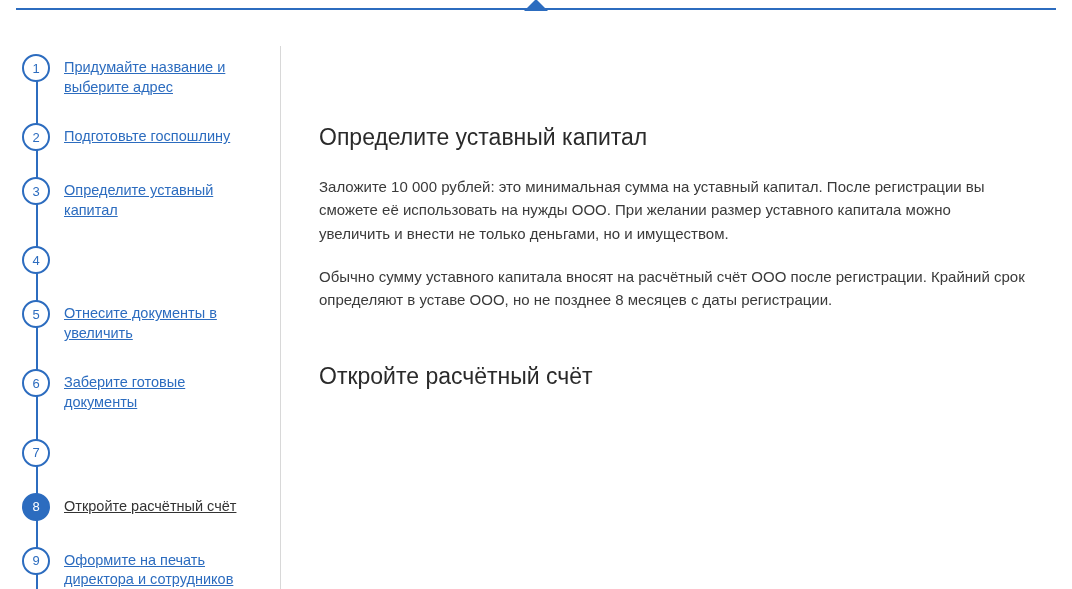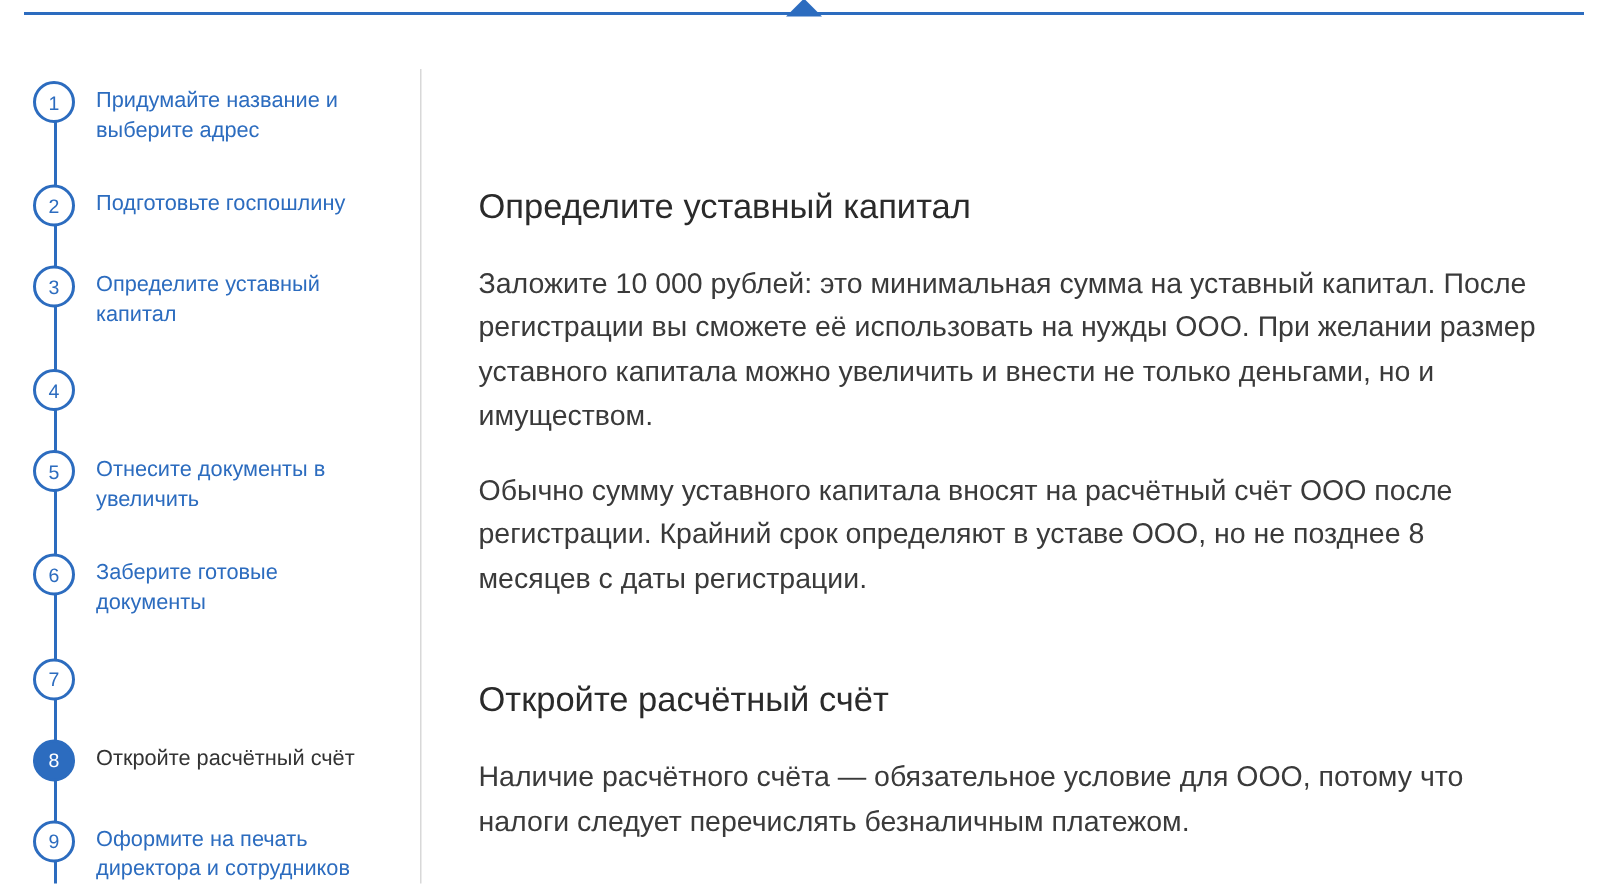--- a/index.html
+++ b/index.html
@@ -97,37 +97,38 @@
     .step.active .step-circle {
       background: #2c6cbf;
       color: #fff;
     }
     .step-label {
       color: #2c6cbf;
       font-size: 14.5px;
       line-height: 1.35;
       padding-top: 4px;
       max-width: 190px;
+      text-decoration: underline;
     }
     .step.active .step-label {
       color: #333;
     }
     .content {
       flex: 1;
       padding: 100px 30px 0 48px;
       color: #333;
     }
     .content h2 {
       font-weight: 400;
       font-size: 23px;
       margin-bottom: 24px;
       color: #2a2a2a;
     }
     .content p {
-      font-size: 19px;
+      font-size: 15px;
       line-height: 1.55;
       color: #3a3a3a;
       margin-bottom: 20px;
     }
     .section2 {
       margin-top: 52px;
     }
   </style>
 </head>
 <body>
@@ -178,16 +179,15 @@
   </div>
 
   <div class="content">
     <div>
       <h2>Определите уставный капитал</h2>
       <p>Заложите 10 000 рублей: это минимальная сумма на уставный капитал. После регистрации вы сможете её использовать на нужды ООО. При желании размер уставного капитала можно увеличить и внести не только деньгами, но и имуществом.</p>
       <p>Обычно сумму уставного капитала вносят на расчётный счёт ООО после регистрации. Крайний срок определяют в уставе ООО, но не позднее 8 месяцев с даты регистрации.</p>
     </div>
     <div class="section2">
       <h2>Откройте расчётный счёт</h2>
-      <p>Наличие расчётного счёта — обязательное условие для ООО, потому что налоги следует перечислять безналичным платежом.</p>
     </div>
   </div>
 </div>
 
 </body></html>

